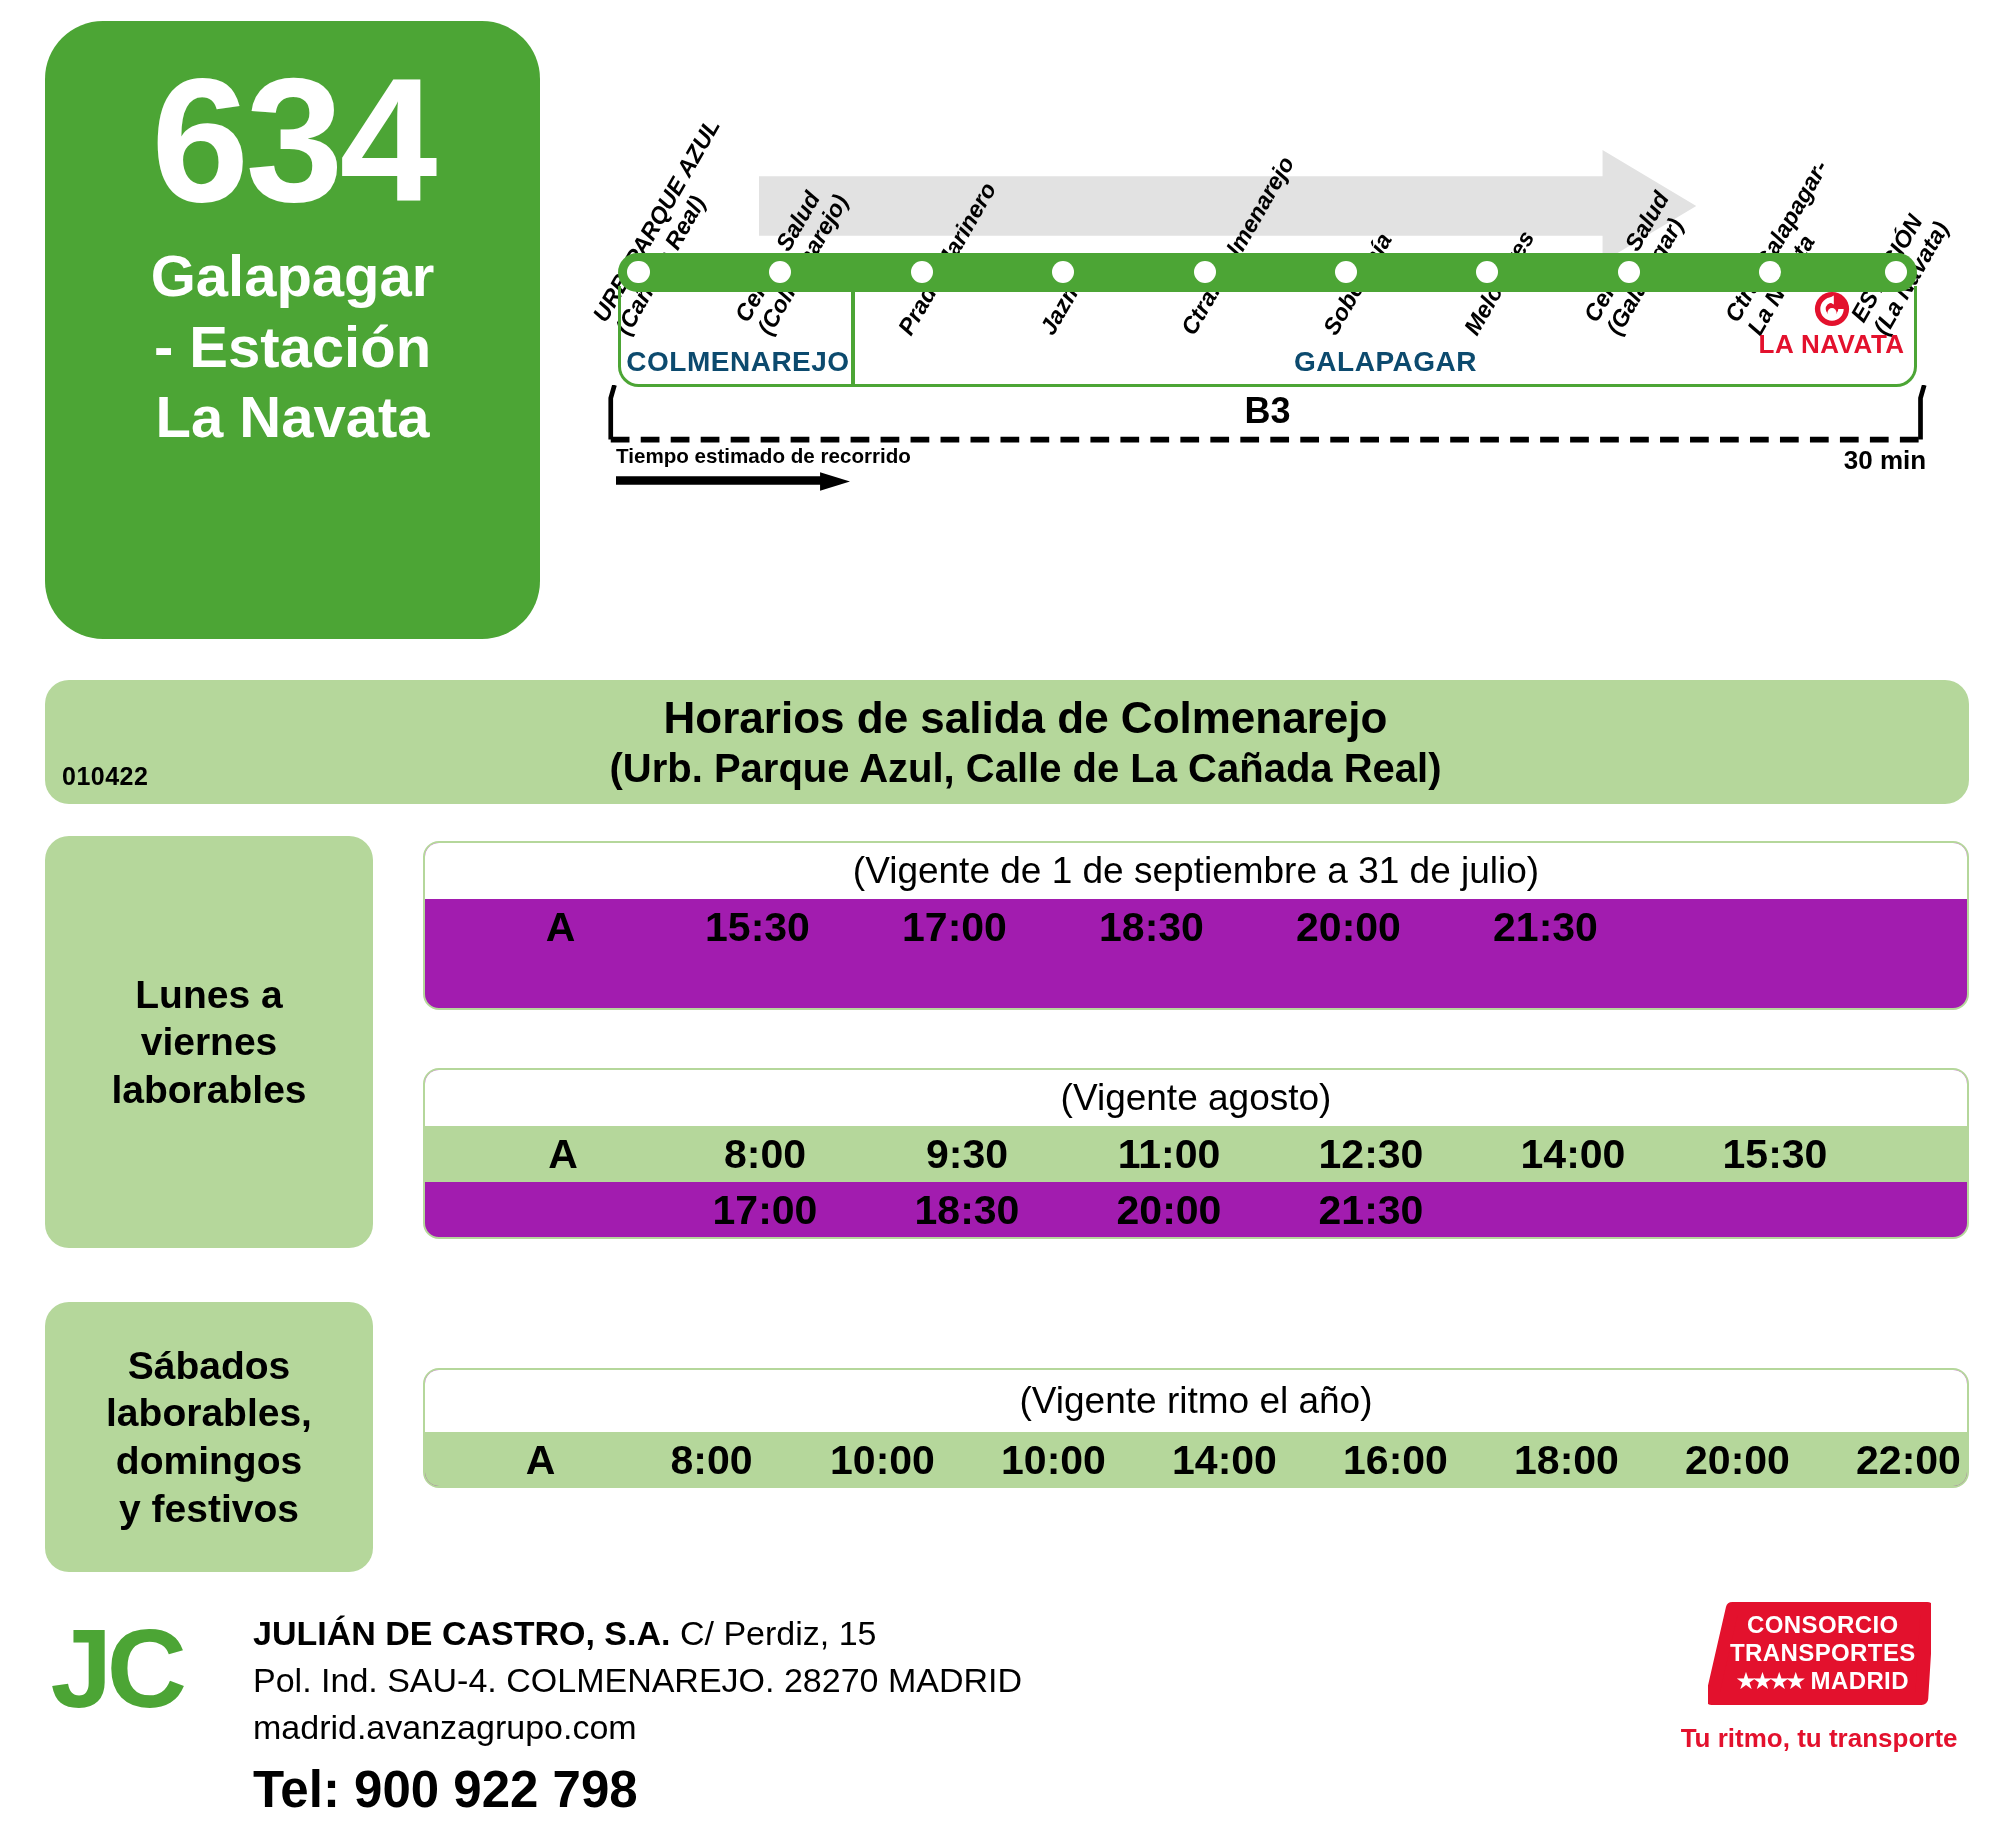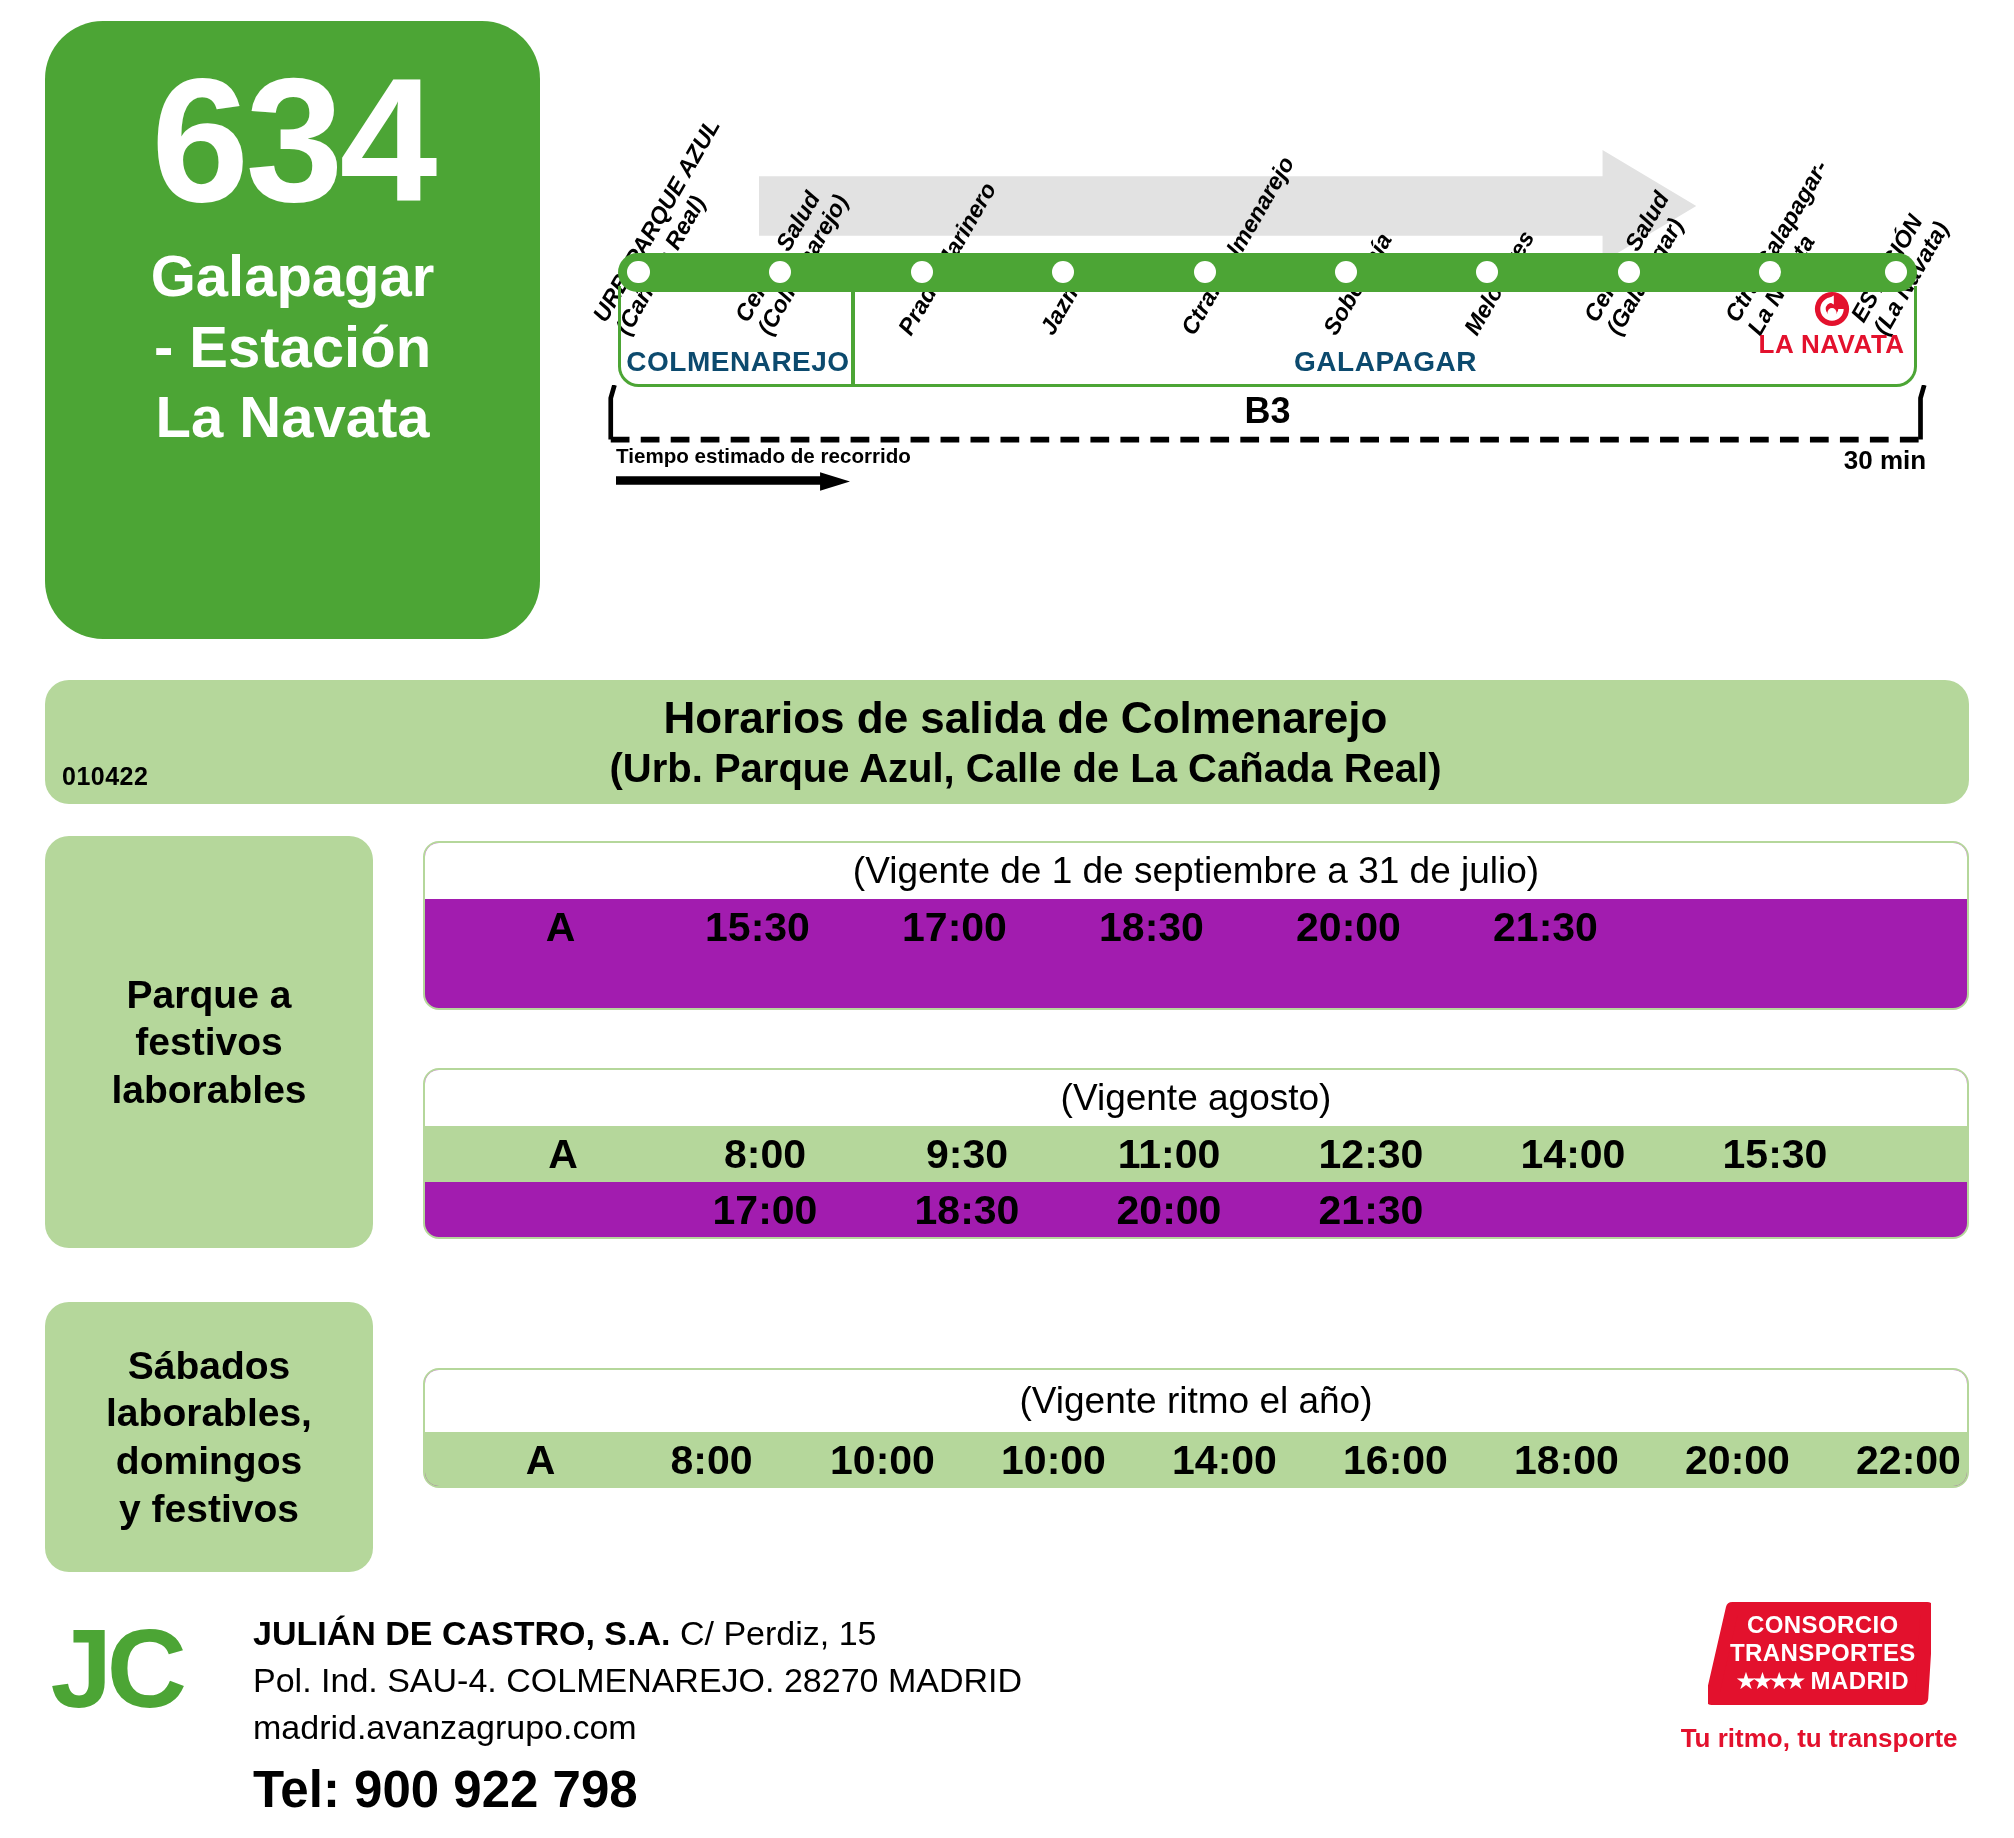--- a/index.html
+++ b/index.html
@@ -499,22 +499,22 @@
   <div class="header-bar">
     <div class="header-code">010422</div>
     <div class="header-title">
       <span class="l1">Horarios de salida de Colmenarejo</span>
       <span class="l2">(Urb. Parque Azul, Calle de La Cañada Real)</span>
     </div>
   </div>
 
   <div class="daytype" id="daytype-weekday">
     <div>
-      <span>Parque a</span>
-      <span>festivos</span>
+      <span>Lunes a</span>
+      <span>viernes</span>
       <span>laborables</span>
     </div>
   </div>
 
   <div class="sched-card" id="card-a">
     <div class="sched-note">(Vigente de 1 de septiembre a 31 de julio)</div>
     <div class="sched-row row-times">
       <div class="cell lead">A</div>
       <div class="cell">15:30</div>
       <div class="cell">17:00</div>

